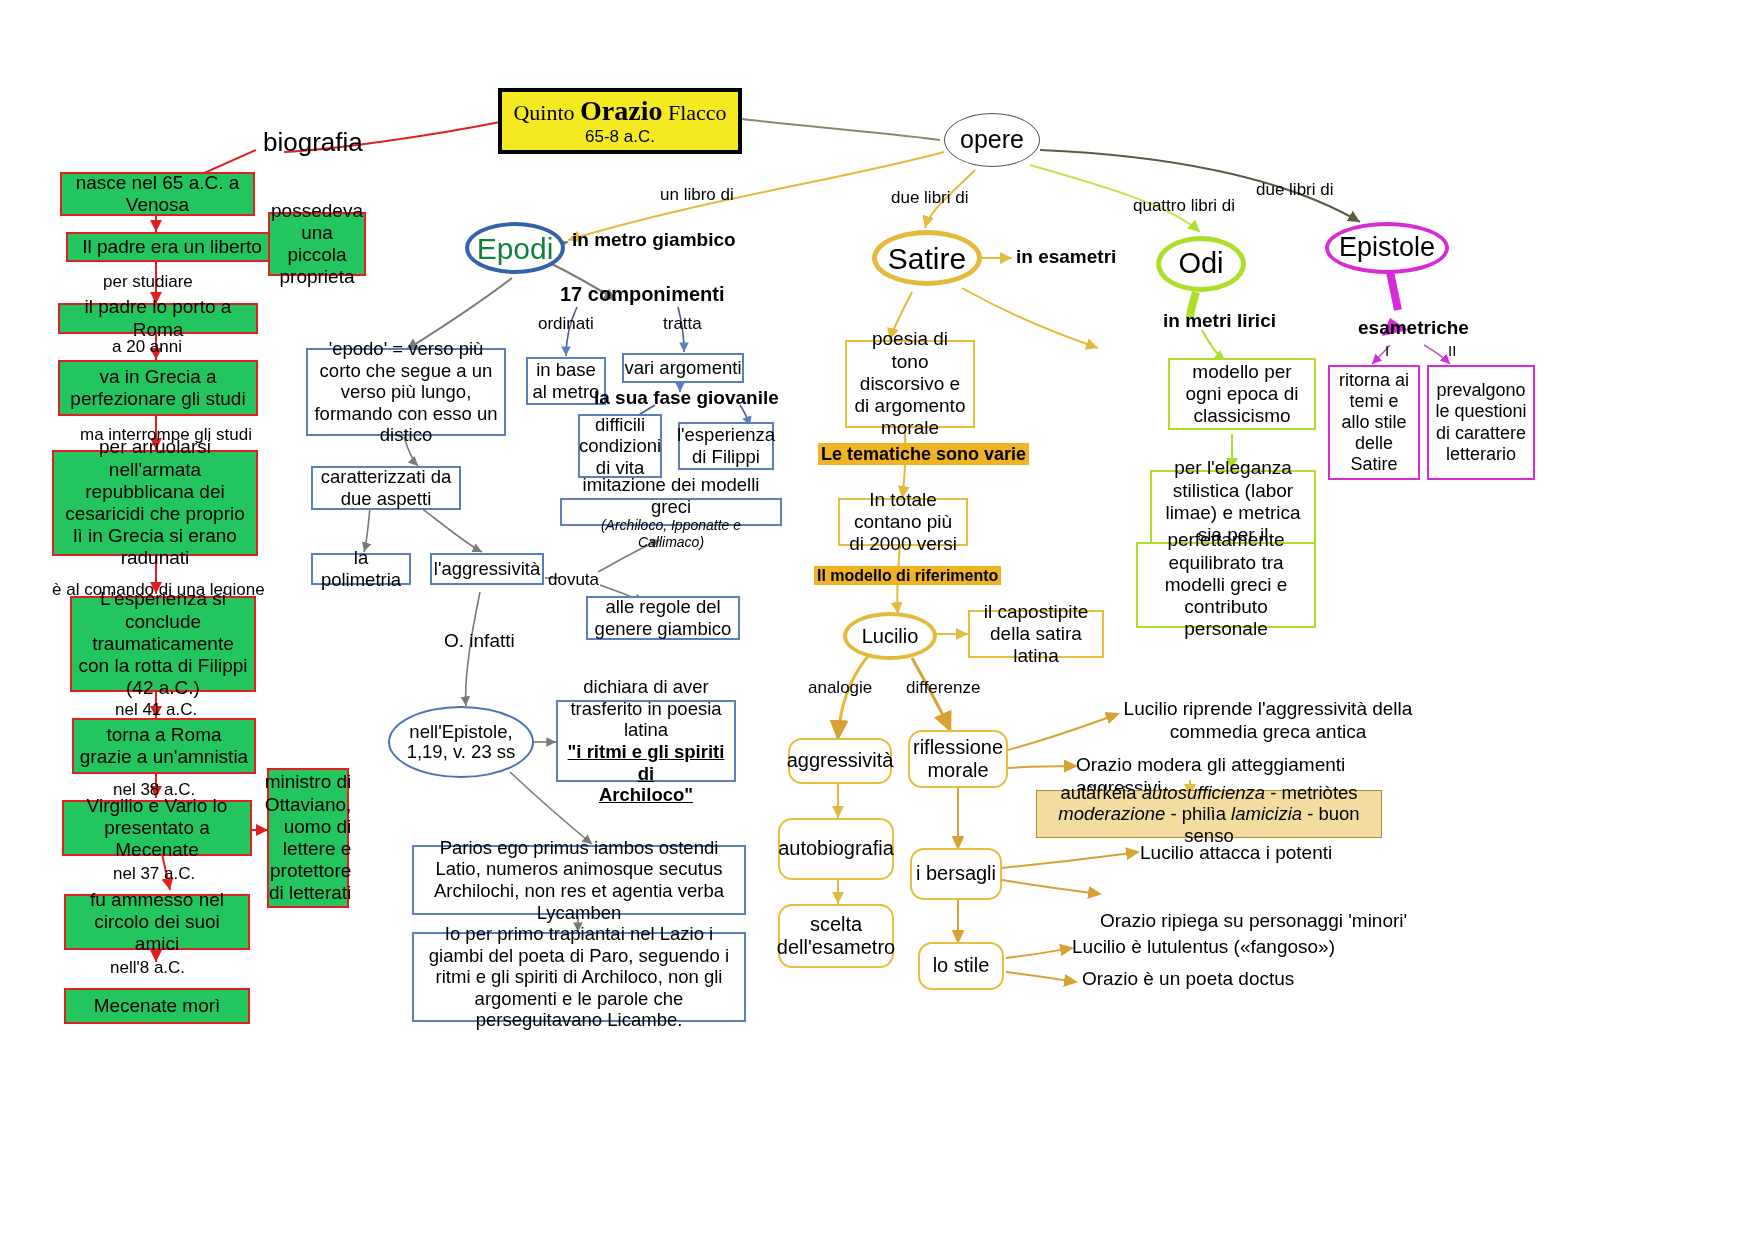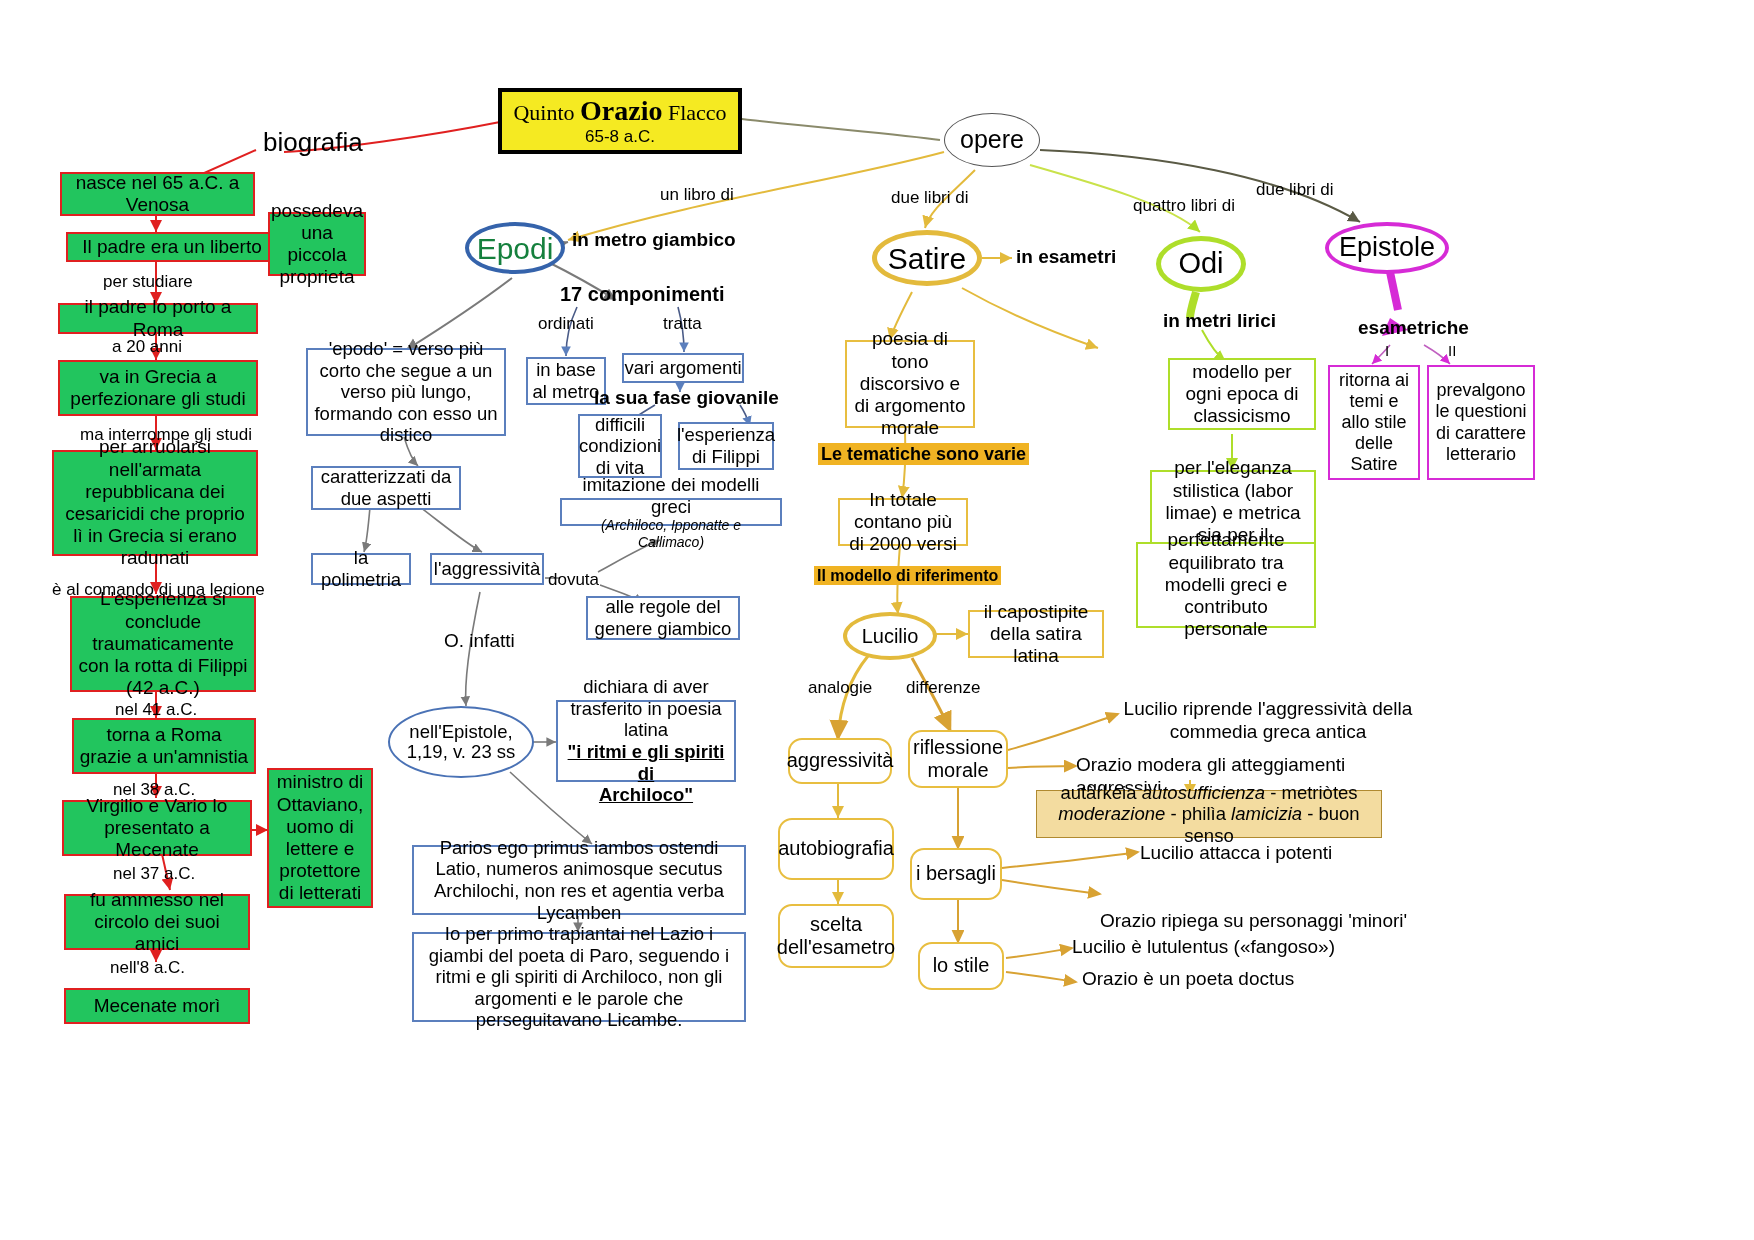--- a/index.html
+++ b/index.html
@@ -165,21 +165,21 @@
   <div class="edge-lbl" style="left:112px;top:337px;">a 20 anni</div>
   <div class="node bx-red" style="left:58px;top:360px;width:200px;height:56px;padding:2px 4px;">va in Grecia a perfezionare gli studi</div>
   <div class="edge-lbl" style="left:80px;top:425px;">ma interrompe gli studi</div>
   <div class="node bx-red" style="left:52px;top:450px;width:206px;height:106px;padding:2px 6px;">per arruolarsi nell'armata repubblicana dei cesaricidi che proprio lì in Grecia si erano radunati</div>
   <div class="edge-lbl" style="left:52px;top:580px;">è al comando di una legione</div>
   <div class="node bx-red" style="left:70px;top:596px;width:186px;height:96px;padding:2px 6px;">L'esperienza si conclude traumaticamente con la rotta di Filippi (42 a.C.)</div>
   <div class="edge-lbl" style="left:115px;top:700px;">nel 41 a.C.</div>
   <div class="node bx-red" style="left:72px;top:718px;width:184px;height:56px;padding:2px 4px;">torna a Roma  grazie a un'amnistia</div>
   <div class="edge-lbl" style="left:113px;top:780px;">nel 38 a.C.</div>
   <div class="node bx-red" style="left:62px;top:800px;width:190px;height:56px;padding:2px 4px;">Virgilio e Vario lo presentato a Mecenate</div>
-  <div class="node bx-red" style="left:267px;top:768px;width:106px;height:140px;padding:2px 4px;">ministro di Ottaviano, uomo di lettere e protettore di letterati</div>
+  <div class="node bx-red" style="left:267px;top:768px;width:82px;height:140px;padding:2px 4px;text-align:right;">ministro di Ottaviano, uomo di lettere e protettore di letterati</div>
   <div class="edge-lbl" style="left:113px;top:864px;">nel 37 a.C.</div>
   <div class="node bx-red" style="left:64px;top:894px;width:186px;height:56px;padding:2px 4px;">fu ammesso nel circolo dei suoi amici</div>
   <div class="edge-lbl" style="left:110px;top:958px;">nell'8 a.C.</div>
   <div class="node bx-red" style="left:64px;top:988px;width:186px;height:36px;">Mecenate morì</div>
 
   <div class="edge-lbl" style="left:660px;top:185px;">un libro di</div>
   <div class="ell ell-blue" style="left:465px;top:222px;width:100px;height:52px;">Epodi</div>
   <div class="edge-lbl bold" style="left:572px;top:229px;font-size:19px;">in metro giambico</div>
   <div class="edge-lbl bold" style="left:560px;top:283px;font-size:20px;">17 componimenti</div>
   <div class="edge-lbl" style="left:538px;top:314px;">ordinati</div>

